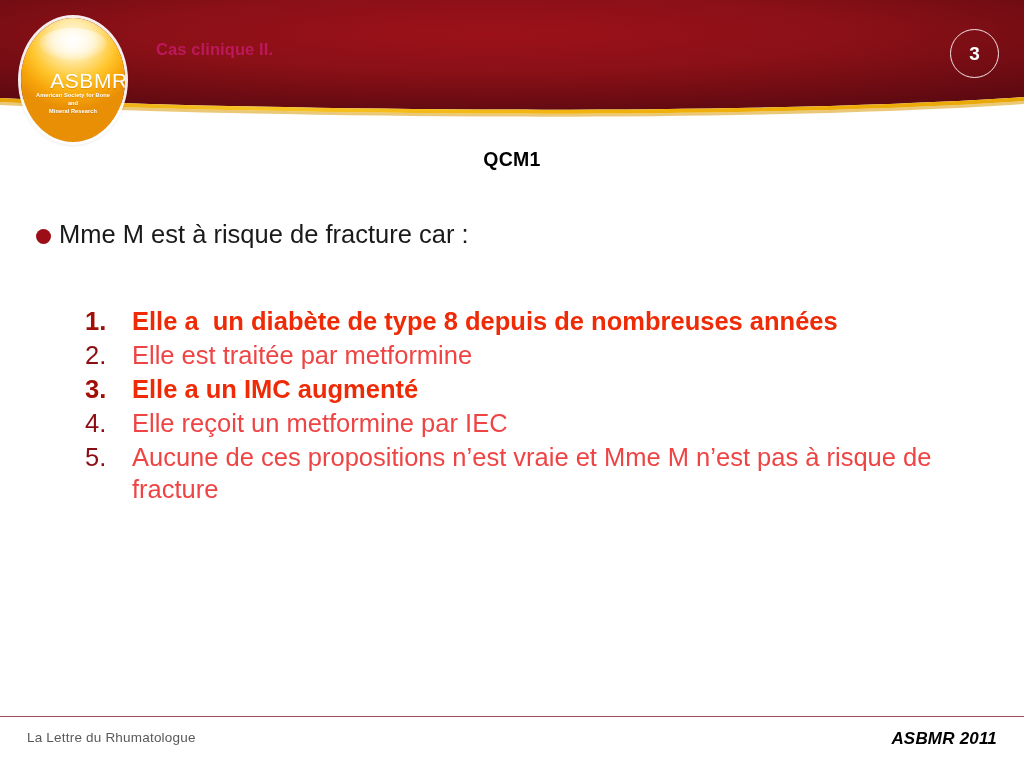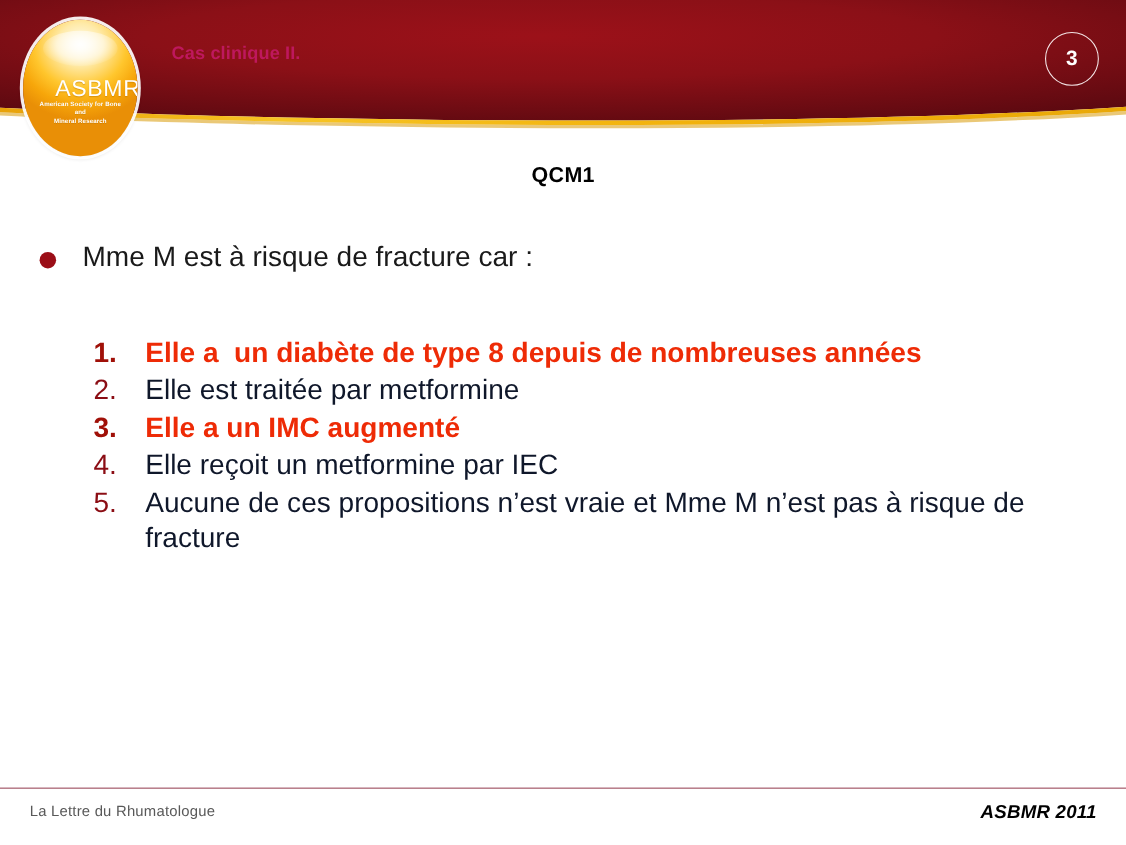--- a/index.html
+++ b/index.html
@@ -164,21 +164,20 @@
     height: 15px;
     border-radius: 50%;
     background: #9B0E17;
     flex: 0 0 auto;
     margin-top: 10px;
   }
   .lead-text {
     font-size: 25.5px;
     color: #1a1a1a;
     line-height: 1.25;
-    margin-left: 16px;
   }
 
   .options {
     position: absolute;
     left: 85px;
     top: 305px;
     width: 905px;
   }
   .option {
     display: flex;
@@ -188,21 +187,21 @@
   .option-num {
     flex: 0 0 auto;
     width: 47px;
     font-size: 25.5px;
     color: #8B0D14;
     line-height: 1.29;
   }
   .option-text {
     flex: 1 1 auto;
     font-size: 25.5px;
-    color: #0f172a;
+    color: #ef4444;
     line-height: 1.29;
     white-space: pre-wrap;
   }
   .option.is-highlight .option-num,
   .option.is-highlight .option-text {
     color: #EE2B06;
     font-weight: bold;
   }
   .option.is-highlight .option-num {
     color: #A01008;

